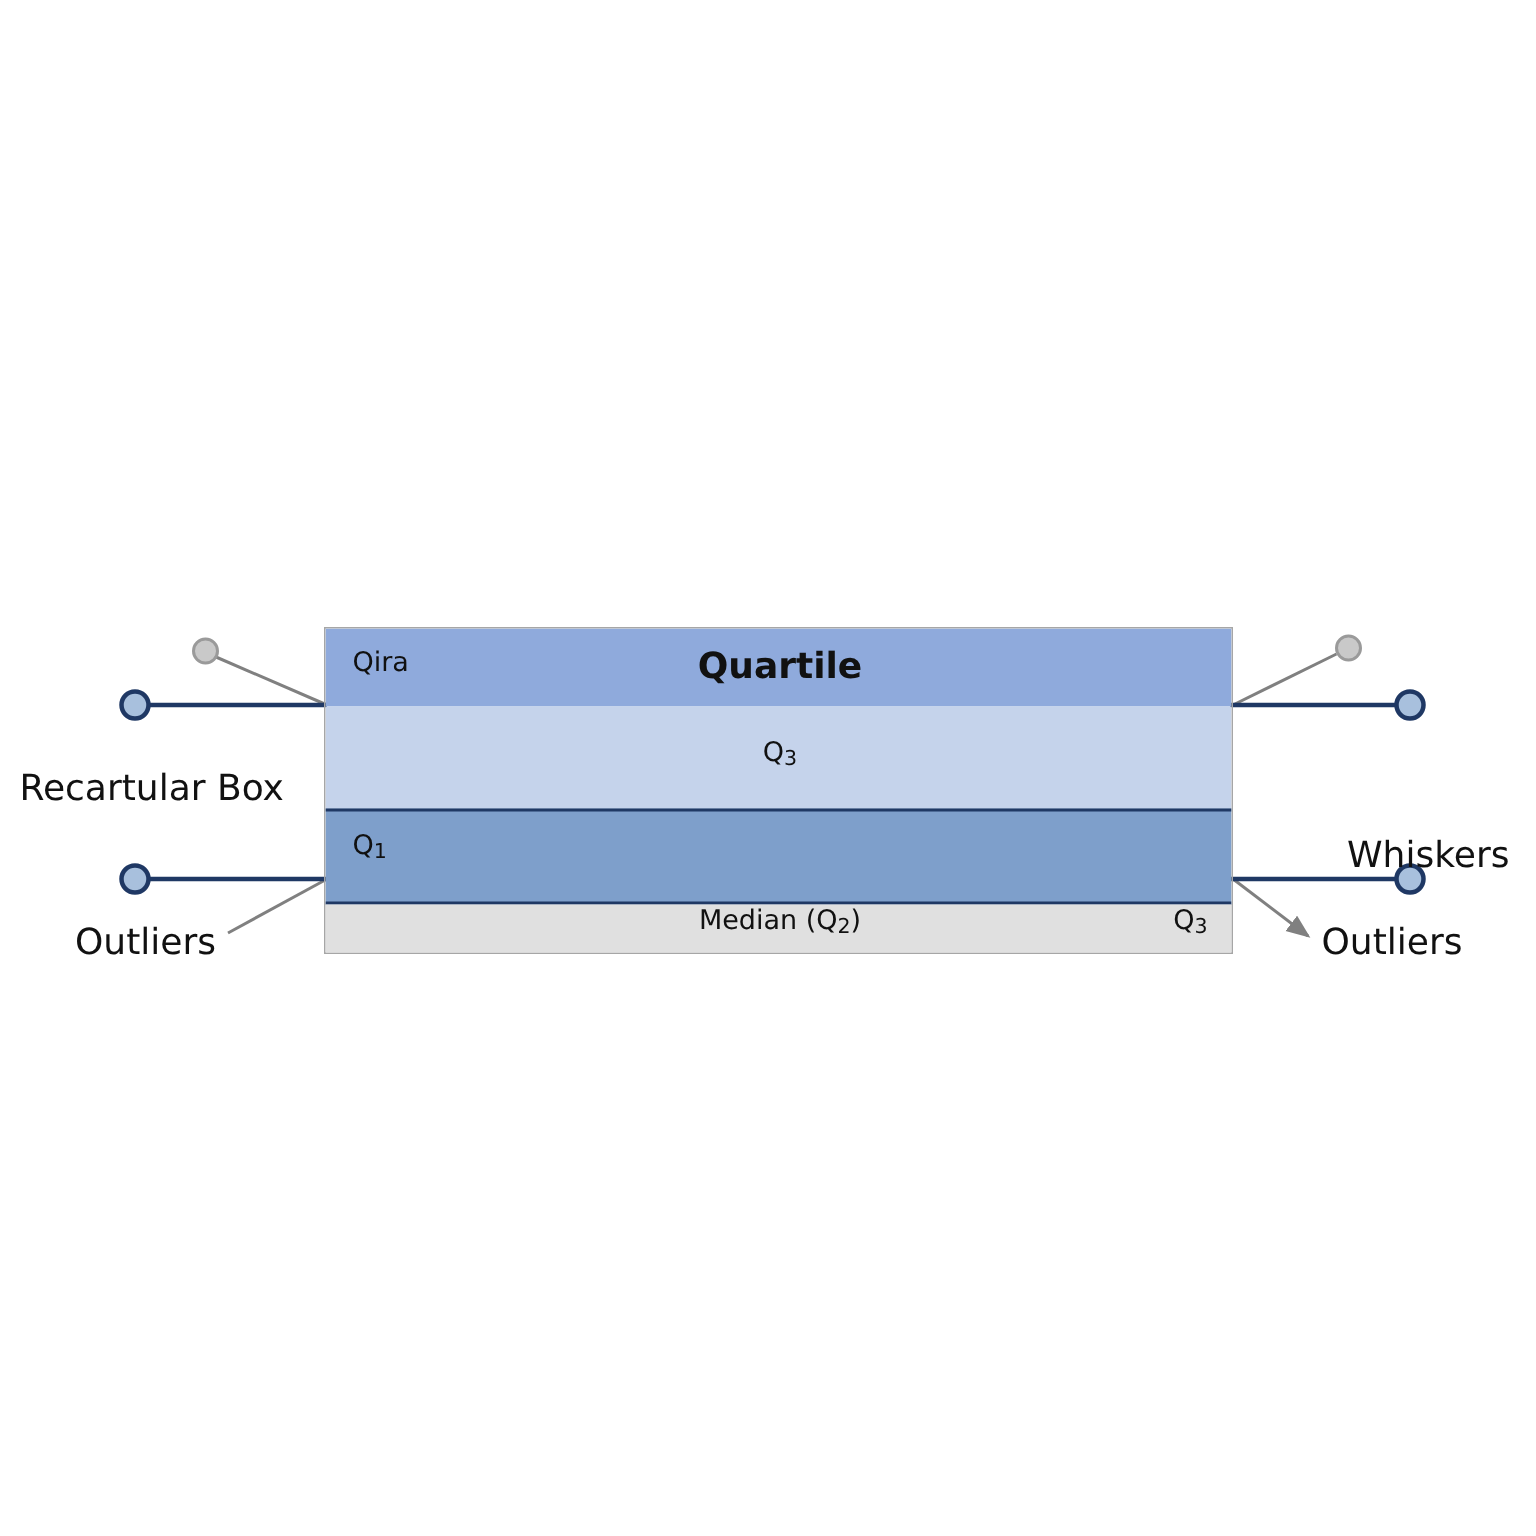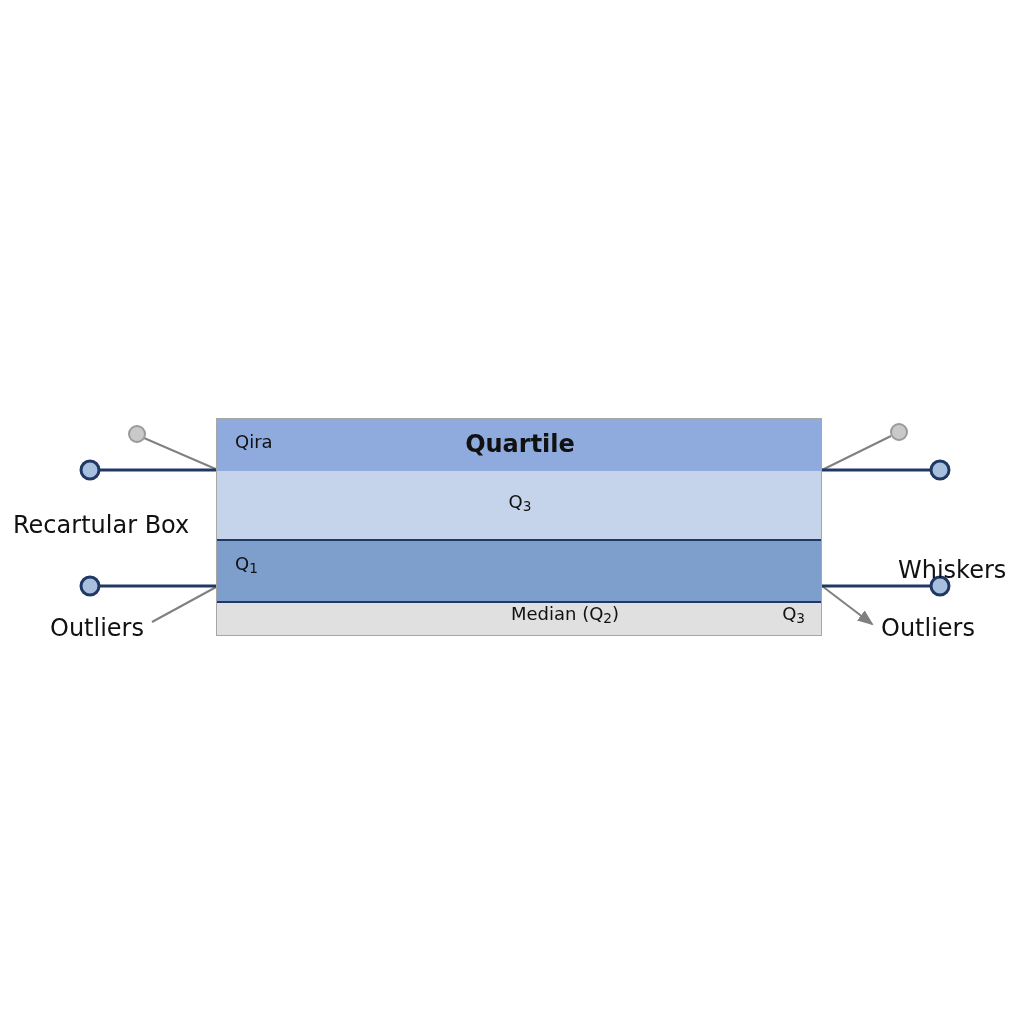--- a/index.html
+++ b/index.html
@@ -116,21 +116,20 @@
     left: 0;
     top: 136px;
     width: 606px;
     text-align: center;
   }
   .lbl-medianq2 {
     left: 0;
     top: 186px;
     width: 606px;
     text-align: center;
-    padding-left: 45px;
   }
   .lbl-q3bottom {
     right: 16px;
     top: 186px;
   }
   .sub {
     font-size: 0.76em;
     vertical-align: -0.22em;
   }
 

